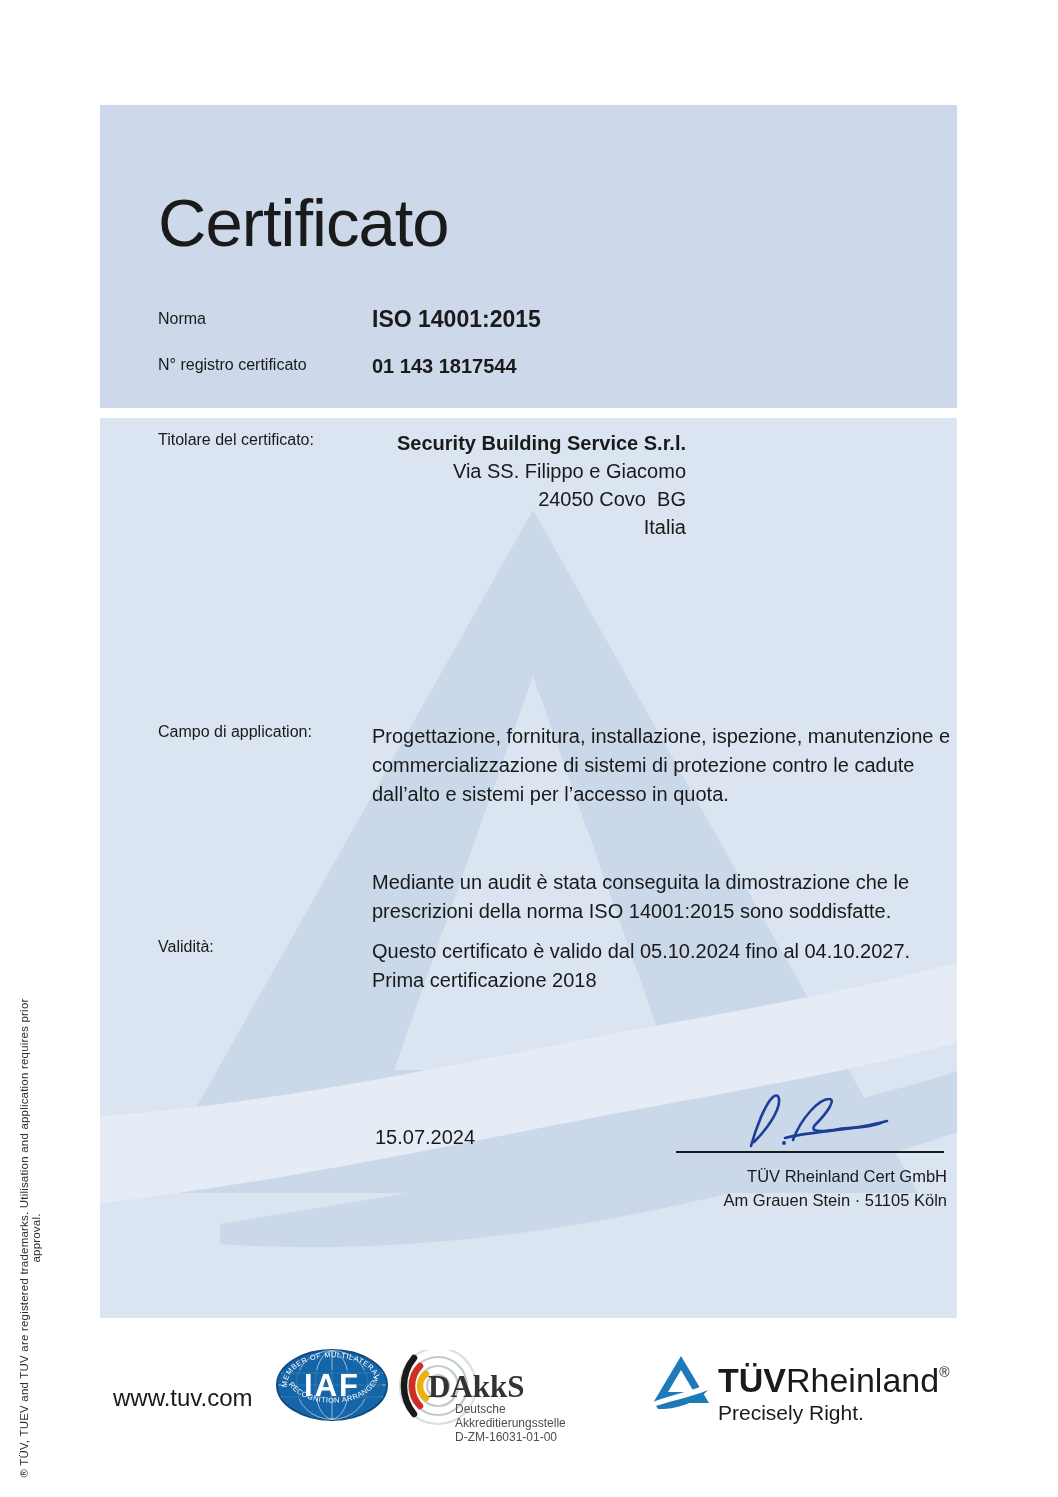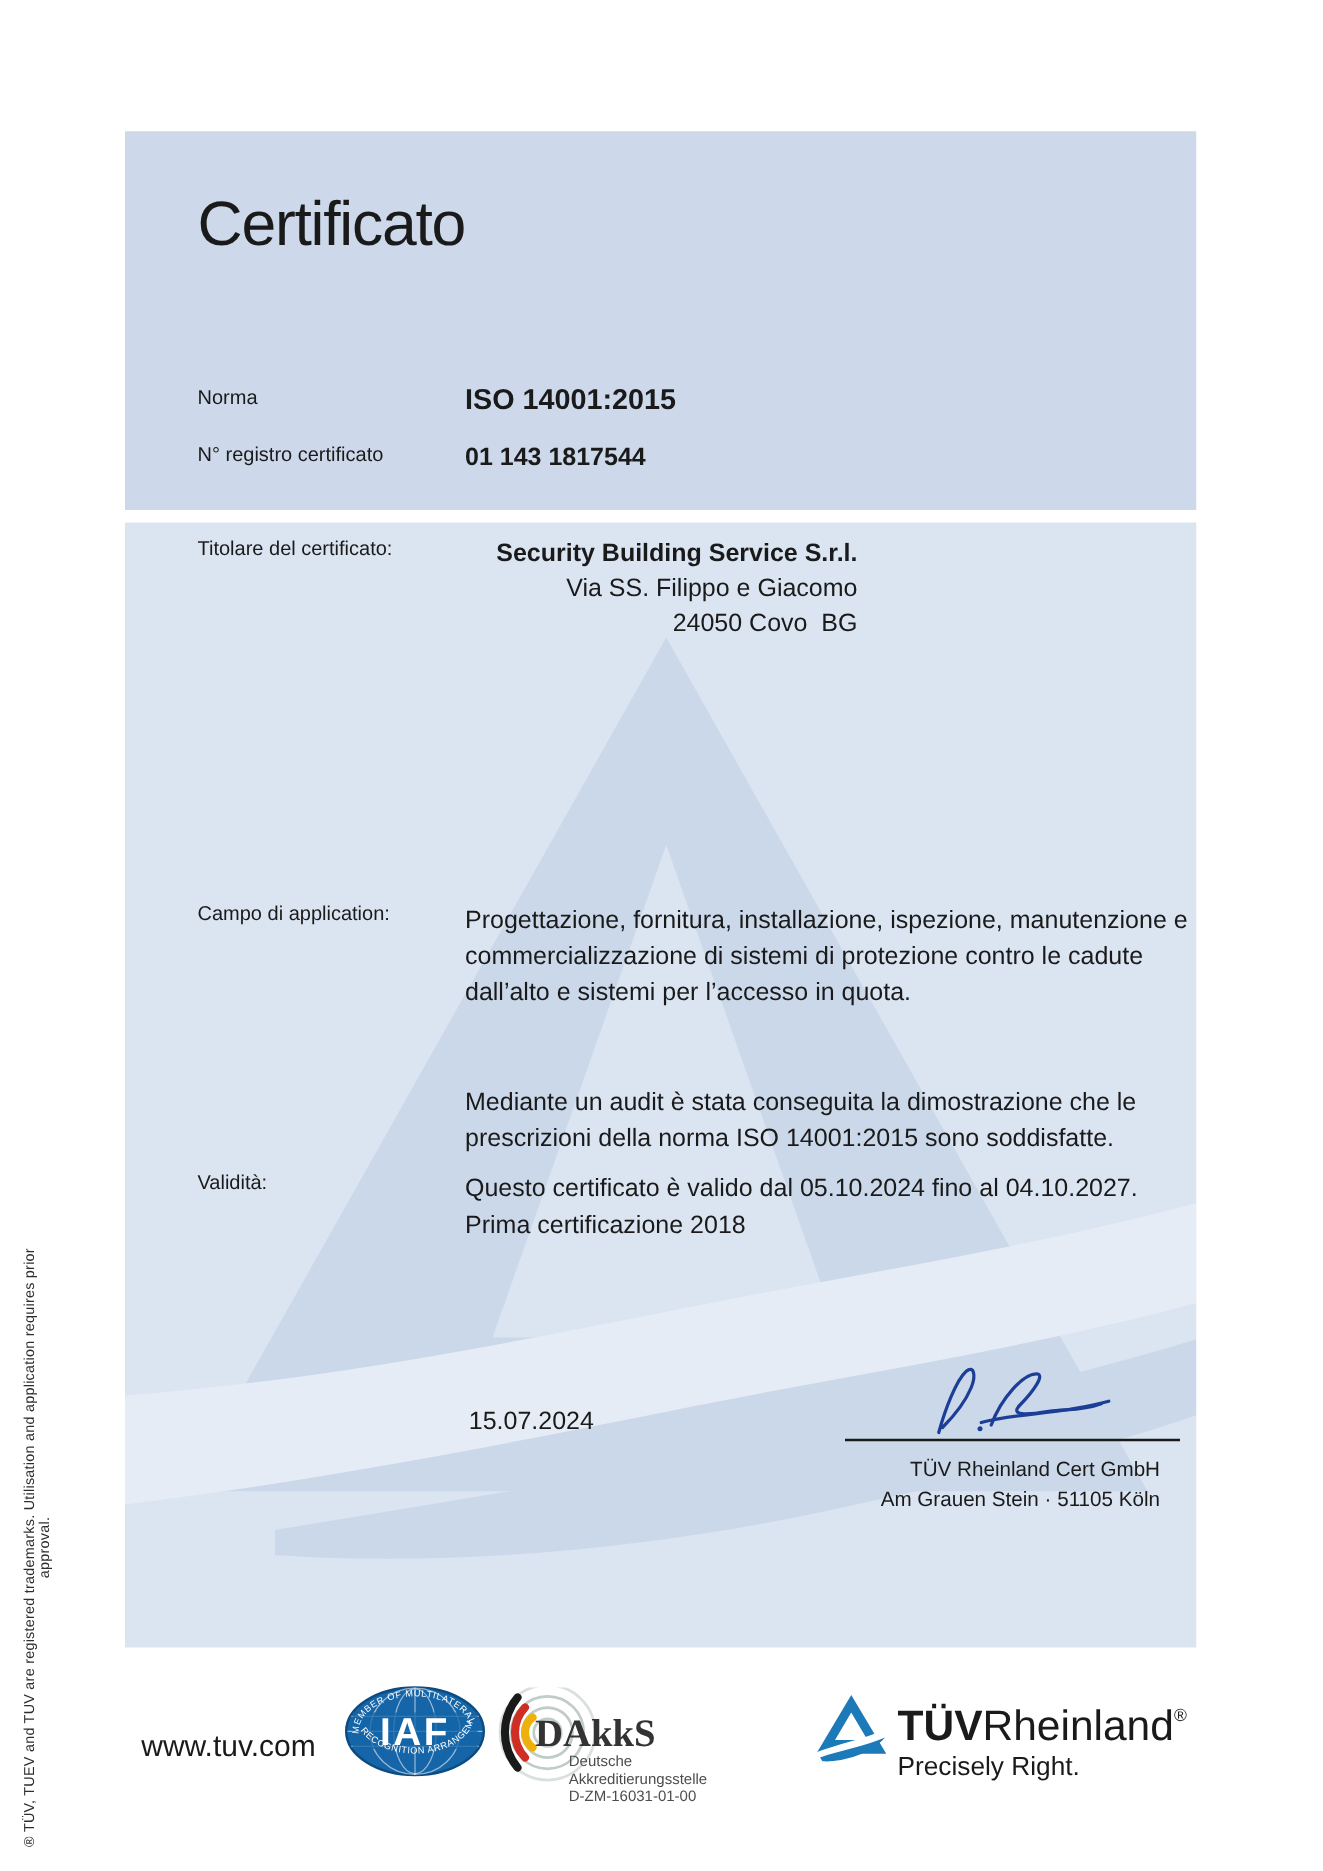--- a/index.html
+++ b/index.html
@@ -7,42 +7,42 @@
   #page{position:relative;width:1058px;height:1497px;background:#ffffff;overflow:hidden;}
 
   
   .panel{position:absolute;left:100px;width:857px;}
   #panel-top{top:105px;height:303px;background:#cdd9eb;}
   #panel-body{top:418px;height:900px;background:#dbe4f1;overflow:hidden;}
   #watermark{position:absolute;left:0;top:0;}
 
   
   .abs{position:absolute;color:#1a1a1a;}
-  #cert-title{left:158px;top:152px;font-size:50px;line-height:1.1;letter-spacing:-1px;}
+  #cert-title{left:158px;top:186px;font-size:67px;line-height:1.1;letter-spacing:-1px;}
   .label{font-size:16px;}
   #norma-label{left:158px;top:310px;}
   #norma-value{left:372px;top:306px;font-size:23px;font-weight:bold;}
   #reg-label{left:158px;top:356px;}
   #reg-value{left:372px;top:355px;font-size:20px;font-weight:bold;}
 
   #holder-label{left:158px;top:431px;}
   #holder-block{left:372px;top:429px;font-size:20px;line-height:28px;}
   .addr-line{white-space:pre-wrap;text-align:right;}
   #holder-name{font-weight:bold;margin-left:25px;}
 
   #scope-label{left:158px;top:723px;}
   #scope-block{left:372px;top:722px;font-size:20px;line-height:29px;width:580px;}
   #audit-block{left:372px;top:868px;font-size:20px;line-height:29px;width:580px;}
   #validity-label{left:158px;top:938px;}
   #validity-block{left:372px;top:937px;font-size:20px;line-height:29px;width:580px;}
 
   #issue-date{left:375px;top:1126px;font-size:20px;}
   #signature-svg{left:735px;top:1090px;}
   #sig-line{left:676px;top:1151px;width:268px;height:2px;background:#1a1a1a;}
-  #signer-block{right:130px;top:1164px;font-size:16.5px;line-height:24px;text-align:right;}
+  #signer-block{right:111px;top:1164px;font-size:16.5px;line-height:24px;text-align:right;}
 
   
   #website{left:113px;top:1384px;font-size:24px;}
   #iaf-logo{position:absolute;left:275px;top:1348px;}
   #dakks-logo{position:absolute;left:398px;top:1350px;}
   #tuv-logo{position:absolute;left:650px;top:1352px;}
 
   
   #sidebar-note{position:absolute;left:-229px;top:1230px;width:510px;height:16px;
     font-size:11.5px;color:#2e2e2e;text-align:center;letter-spacing:.2px;
@@ -67,20 +67,21 @@
   <div class="abs label" id="norma-label">Norma</div>
   <div class="abs" id="norma-value">ISO 14001:2015</div>
   <div class="abs label" id="reg-label">N° registro certificato</div>
   <div class="abs" id="reg-value">01 143 1817544</div>
 
   <div class="abs label" id="holder-label">Titolare del certificato:</div>
   <div class="abs" id="holder-block">
     <div id="holder-name">Security Building Service S.r.l.</div>
     <div class="addr-line">Via SS. Filippo e Giacomo</div>
     <div class="addr-line">24050 Covo  BG</div>
+    <div class="addr-line">Italia</div>
   </div>
 
   <div class="abs label" id="scope-label">Campo di application:</div>
   <div class="abs" id="scope-block">
     <div>Progettazione, fornitura, installazione, ispezione, manutenzione e</div>
     <div>commercializzazione di sistemi di protezione contro le cadute</div>
     <div>dall’alto e sistemi per l’accesso in quota.</div>
   </div>
 
   <div class="abs" id="audit-block">

